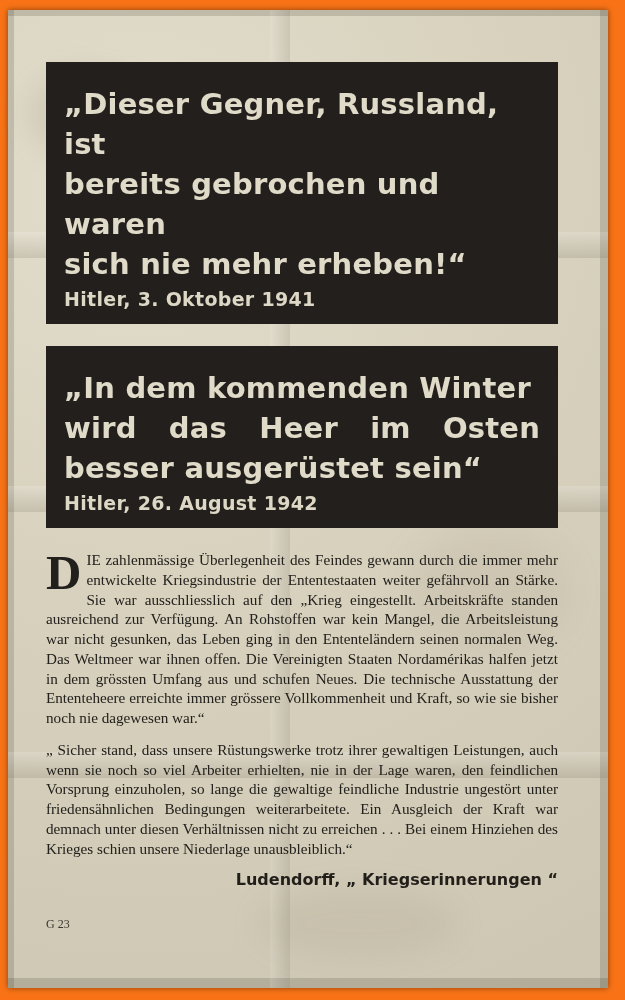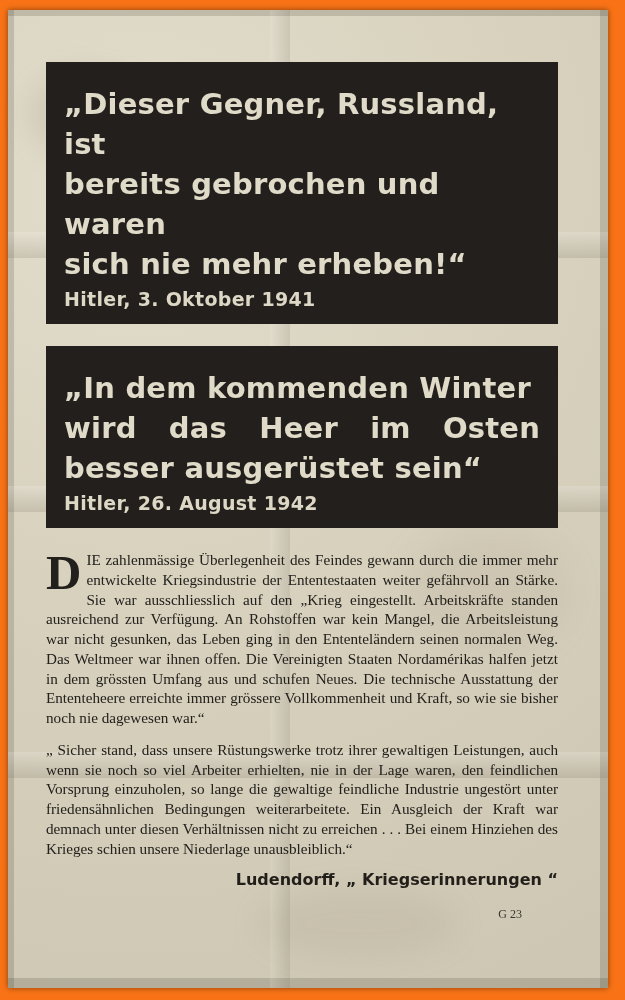--- a/index.html
+++ b/index.html
@@ -120,23 +120,22 @@
   }
   .signature {
     text-align: right;
     font-family: "DejaVu Sans", sans-serif;
     font-weight: bold;
     font-size: 16px;
     margin-top: 12px;
     color: #221f1b;
   }
   .code {
-    text-align: right;
     font-size: 12px;
-    margin-top: 16px;
+    margin-top: 26px;
     color: #3a3630;
     font-family: "Liberation Serif", serif;
     padding-right: 36px;
   }
   .stain {
     position: absolute;
     border-radius: 50%;
     pointer-events: none;
   }
   .s1 { left: 20px; top: 60px; width: 120px; height: 90px; background: rgba(150,140,115,0.18); filter: blur(12px); }

